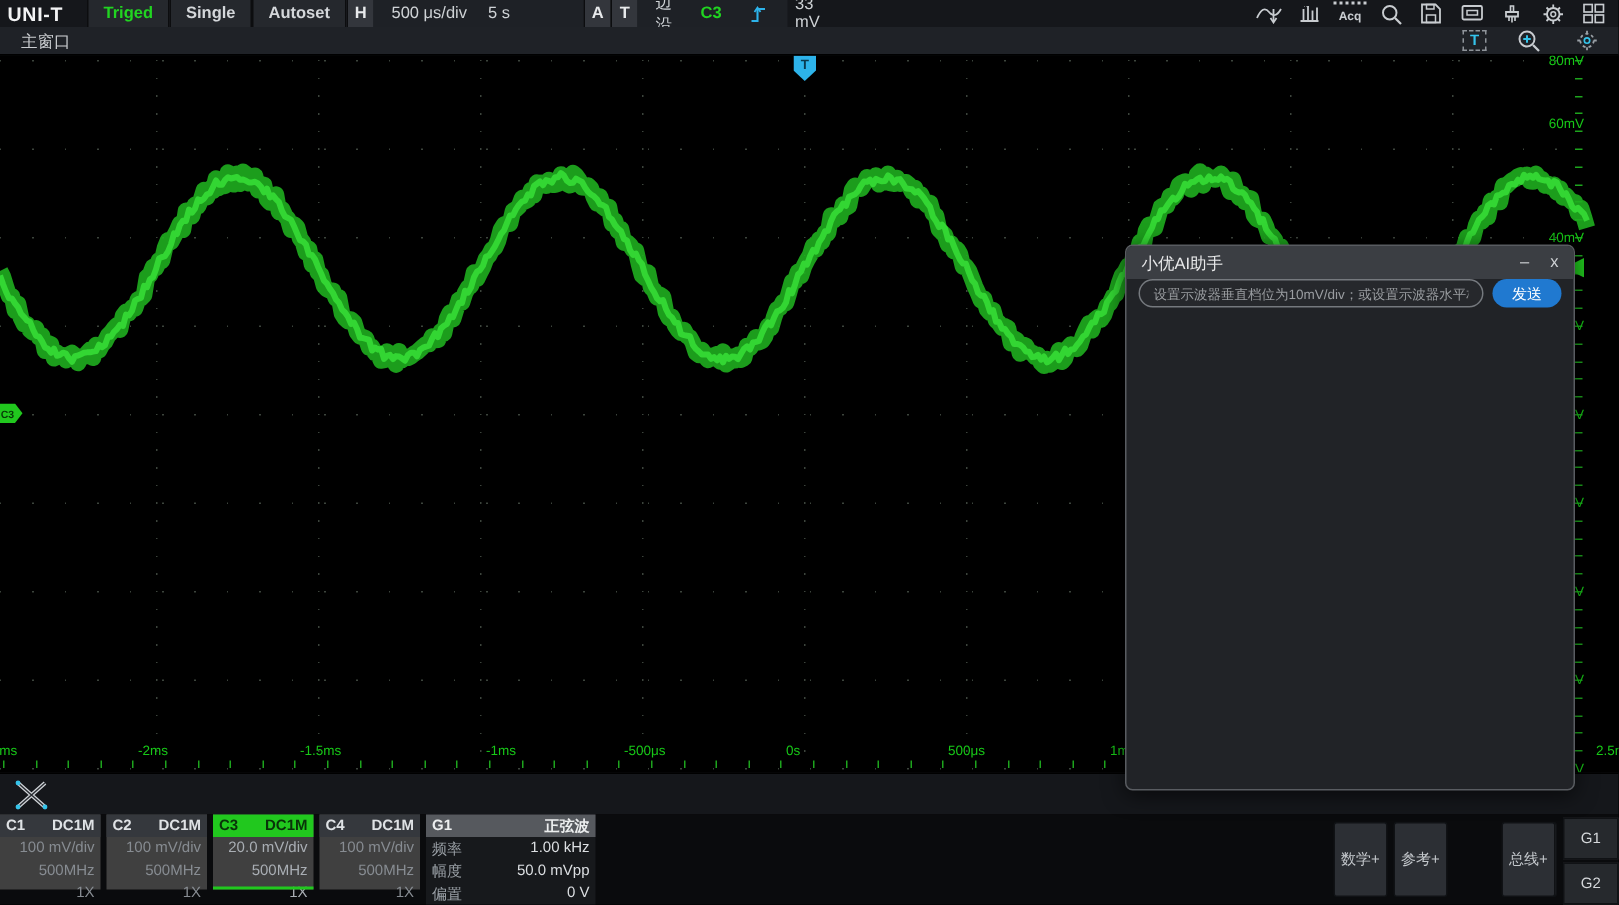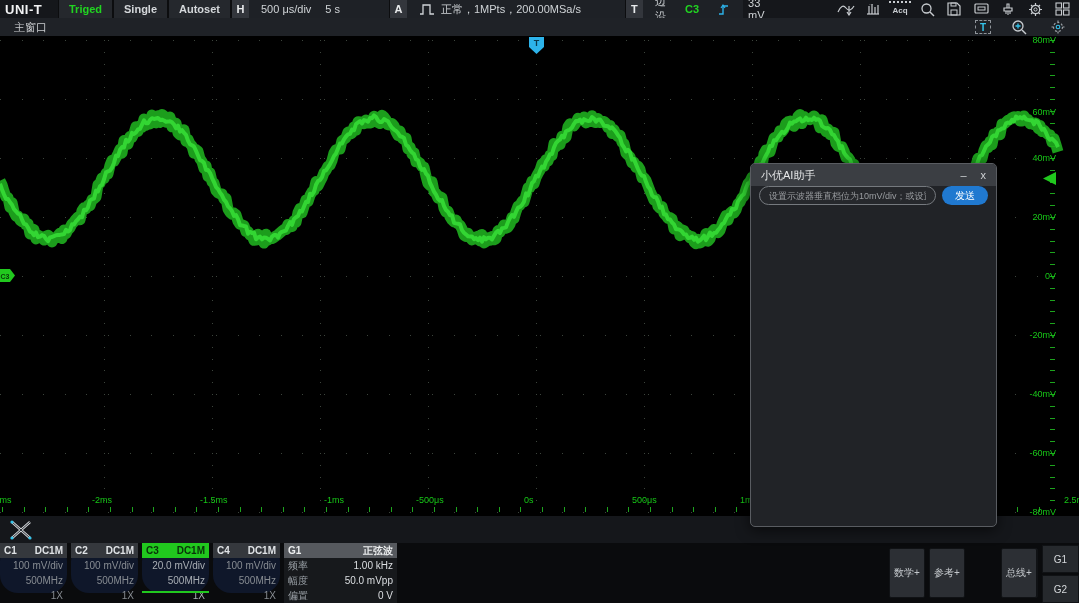--- a/index.html
+++ b/index.html
@@ -34,37 +34,37 @@
   #scope { position:absolute; left:0; top:37px; width:1079px; height:478px;
     background:#000; overflow:hidden; }
   .xlabel { position:absolute; color:#17c817; font-size:9px; white-space:nowrap; }
   .ylabel { position:absolute; color:#17c817; font-size:9px; white-space:nowrap; text-align:right; width:30px;}
   .tickb { position:absolute; width:1px; height:5px; background:#1da41d; }
   .tickr { position:absolute; width:5px; height:1px; background:#1da41d; }
   
   #toolstrip { position:absolute; left:0; top:515px; width:1079px; height:28px;
     background:#15171b; border-top:1px solid #000; display:flex; align-items:center; }
   
-  #dialog { position:absolute; left:750px; top:163px; width:247px; height:364px;
+  #dialog { position:absolute; left:750px; top:163px; width:300px; height:364px;
     background:#212327; border:1px solid #595c61; border-radius:5px; z-index:20;
     box-shadow:0 3px 14px rgba(0,0,0,.6); display:flex; flex-direction:column; }
   #dlg-title { height:22px; background:#3b3e43; border-radius:4px 4px 0 0; display:flex;
     align-items:center; padding:0 10px; color:#e8e9ea; font-size:11px; }
   #dlg-title .ctrls { margin-left:auto; display:flex; gap:14px; color:#cfd2d5; font-size:11px; }
   #dlg-body { flex:1; margin:8px; background:#2c2e32; border:1px solid #404347; border-radius:3px;
     color:#d6d7d9; font-size:11px; padding:10px; }
   #dlg-inputrow { display:flex; gap:6px; margin:0 8px 8px 8px; align-items:center; }
   #dlg-input { flex:1; height:19px; border-radius:10px; border:1px solid #75797e;
     background:#26282c; color:#c2c5c8; font-size:9px; padding:0 9px; outline:none; }
   #dlg-input::placeholder { color:#9a9da1; }
   #dlg-send { width:46px; height:19px; border:none; border-radius:10px; background:#2079d0;
     color:#fff; font-size:10px; }
   
   #bottombar { position:absolute; left:0; top:543px; width:1079px; height:60px; background:#0a0b0d; }
-  .chblock { position:absolute; top:0; width:67px; height:50px; background:#0f172a;border-radius:18px; }
+  .chblock { position:absolute; top:0; width:67px; height:50px; background:#404040; }
   .chhead { height:15px; background:#35383d; color:#dfe2e5; font-size:10px; font-weight:bold;
     display:flex; justify-content:space-between; align-items:center; padding:0 4px; }
   .chblock.active .chhead { background:#21c81e; color:#093309; }
   .chrow { height:15px; color:#878c92; font-size:10px; display:flex; justify-content:flex-end;
     align-items:center; padding:0 4px; }
   .chblock.active .chrow { color:#a9aeb4; }
   .greenline { position:absolute; left:0; bottom:0; width:100%; height:2px; background:#21c81e; }
   #gen { position:absolute; left:284px; top:0; width:113px; height:60px; background:#17191c; }
   #gen .chhead { background:#56595e; color:#eceeef; }
   #gen .grow { height:15px; font-size:10px; display:flex; justify-content:space-between;
@@ -85,28 +85,20 @@
   <div class="logo">UNI-T</div>
   <div class="tbtn green">Triged</div>
   <div class="tbtn">Single</div>
   <div class="tbtn">Autoset</div>
   <div class="secbox">H</div>
   <div class="secvals" style="width:140px;">
     <span>500 μs/div</span>
     <span>5 s</span>
   </div>
   <div class="secbox">A</div>
-  <div class="secvals" style="width:218px;">
-    <span class="icon16" style="width:16px;">
-      <svg width="16" height="13" viewBox="0 0 16 13">
-          <polyline points="1,11 4,11 4,2 11,2 11,11 15,11" fill="none" stroke="#d0d4d8" stroke-width="1.3"></polyline>
-        </svg>
-    </span>
-    <span style="margin-left:-8px;">正常，1MPts，200.00MSa/s</span>
-  </div>
   <div class="secbox">T</div>
   <div class="secvals" style="width:100px; gap:19px;">
     <span>边沿</span>
     <span style="color:#21d421; font-weight:bold;">C3</span>
     <span class="icon16" style="width:12px;">
       <svg width="11" height="13" viewBox="0 0 11 13">
           <polyline points="1,11 5,11 5,3 10,3" fill="none" stroke="#2db3ea" stroke-width="1.4"></polyline>
           <polyline points="3,5 5,2 7,5" fill="none" stroke="#2db3ea" stroke-width="1.2"></polyline>
         </svg>
     </span>
@@ -316,21 +308,21 @@
       <span class="xlabel" style="left: 200px; top: 458px;">-1.5ms</span>
       <span class="xlabel" style="left: 324px; top: 458px;">-1ms</span>
       <span class="xlabel" style="left: 416px; top: 458px;">-500μs</span>
       <span class="xlabel" style="left: 524px; top: 458px;">0s</span>
       <span class="xlabel" style="left: 632px; top: 458px;">500μs</span>
       <span class="xlabel" style="left: 740px; top: 458px;">1ms</span>
       <span class="xlabel" style="left: 848px; top: 458px;">1.5ms</span>
       <span class="xlabel" style="left: 956px; top: 458px;">2ms</span>
       <span class="xlabel" style="left: 1064px; top: 458px;">2.5ms</span>
       <span class="ylabel" style="left: 1026px; top: -2px;">80mV</span>
-      <span class="ylabel" style="left: 1026px; top: 70px;">60mV</span>
+      <span class="ylabel" style="left: 1026px; top: 40px;">60mV</span>
       <span class="ylabel" style="left: 1026px; top: 116px;">40mV</span>
       <span class="ylabel" style="left: 1026px; top: 175px;">20mV</span>
       <span class="ylabel" style="left: 1026px; top: 234px;">0V</span>
       <span class="ylabel" style="left: 1026px; top: 293px;">-20mV</span>
       <span class="ylabel" style="left: 1026px; top: 352px;">-40mV</span>
       <span class="ylabel" style="left: 1026px; top: 411px;">-60mV</span>
       <span class="ylabel" style="left: 1026px; top: 470px;">-80mV</span>
     </div>
 
   <div class="abs" style="left:529px; top:0;">

